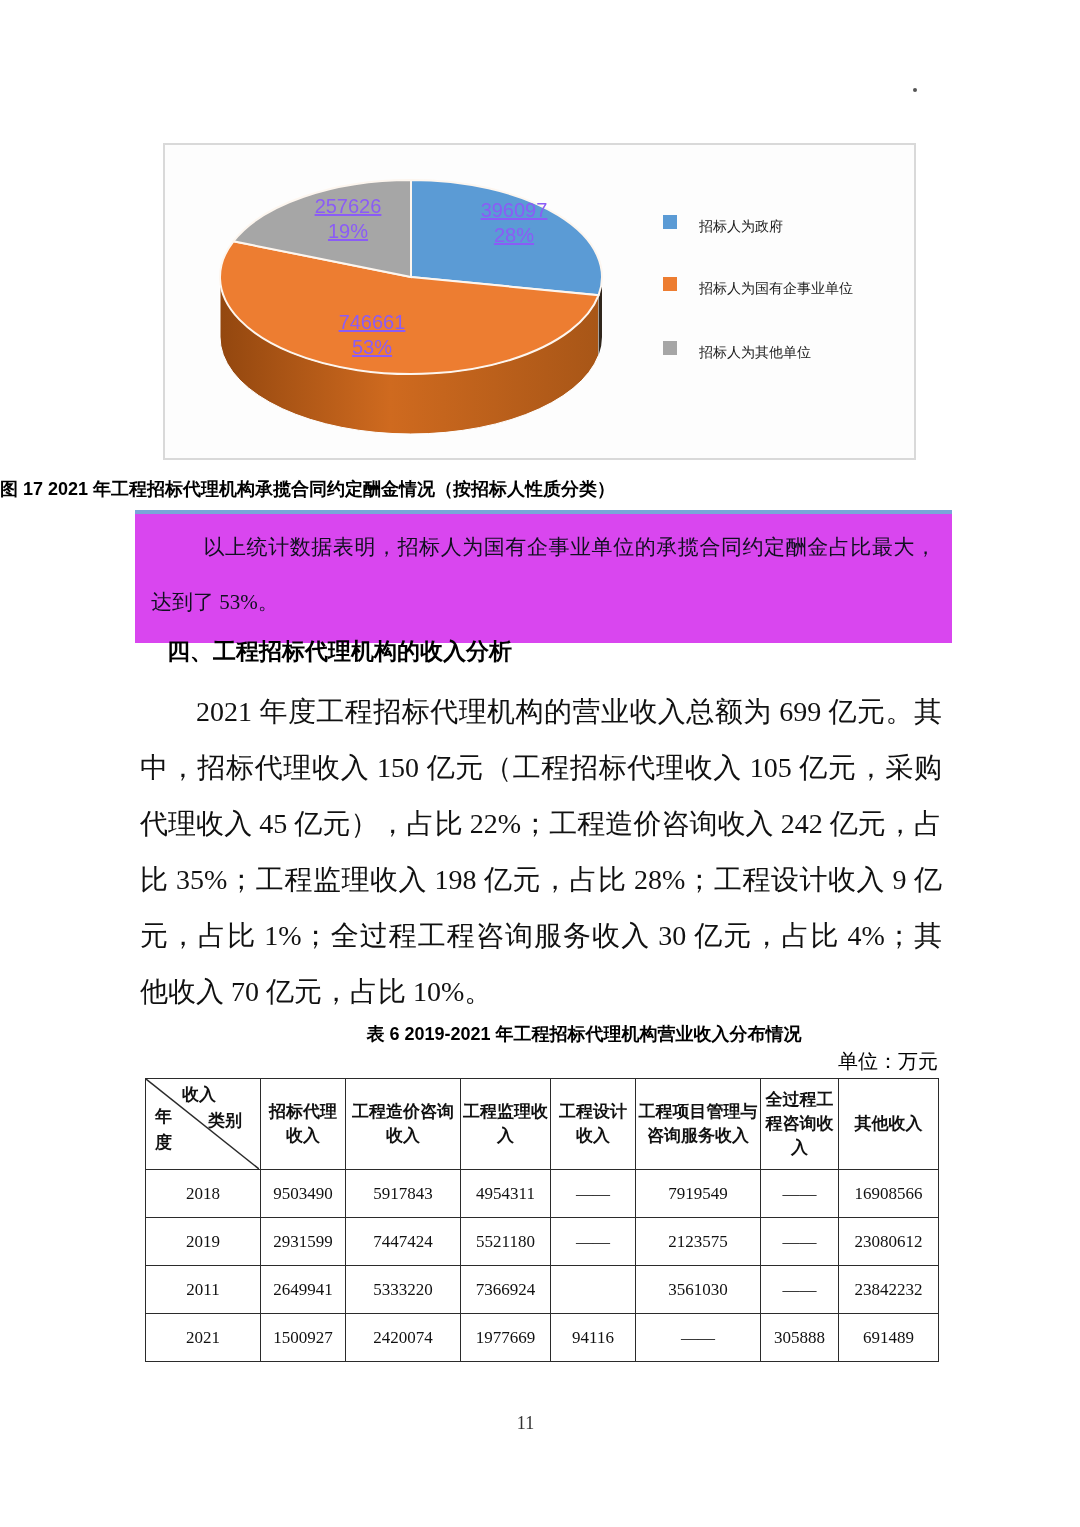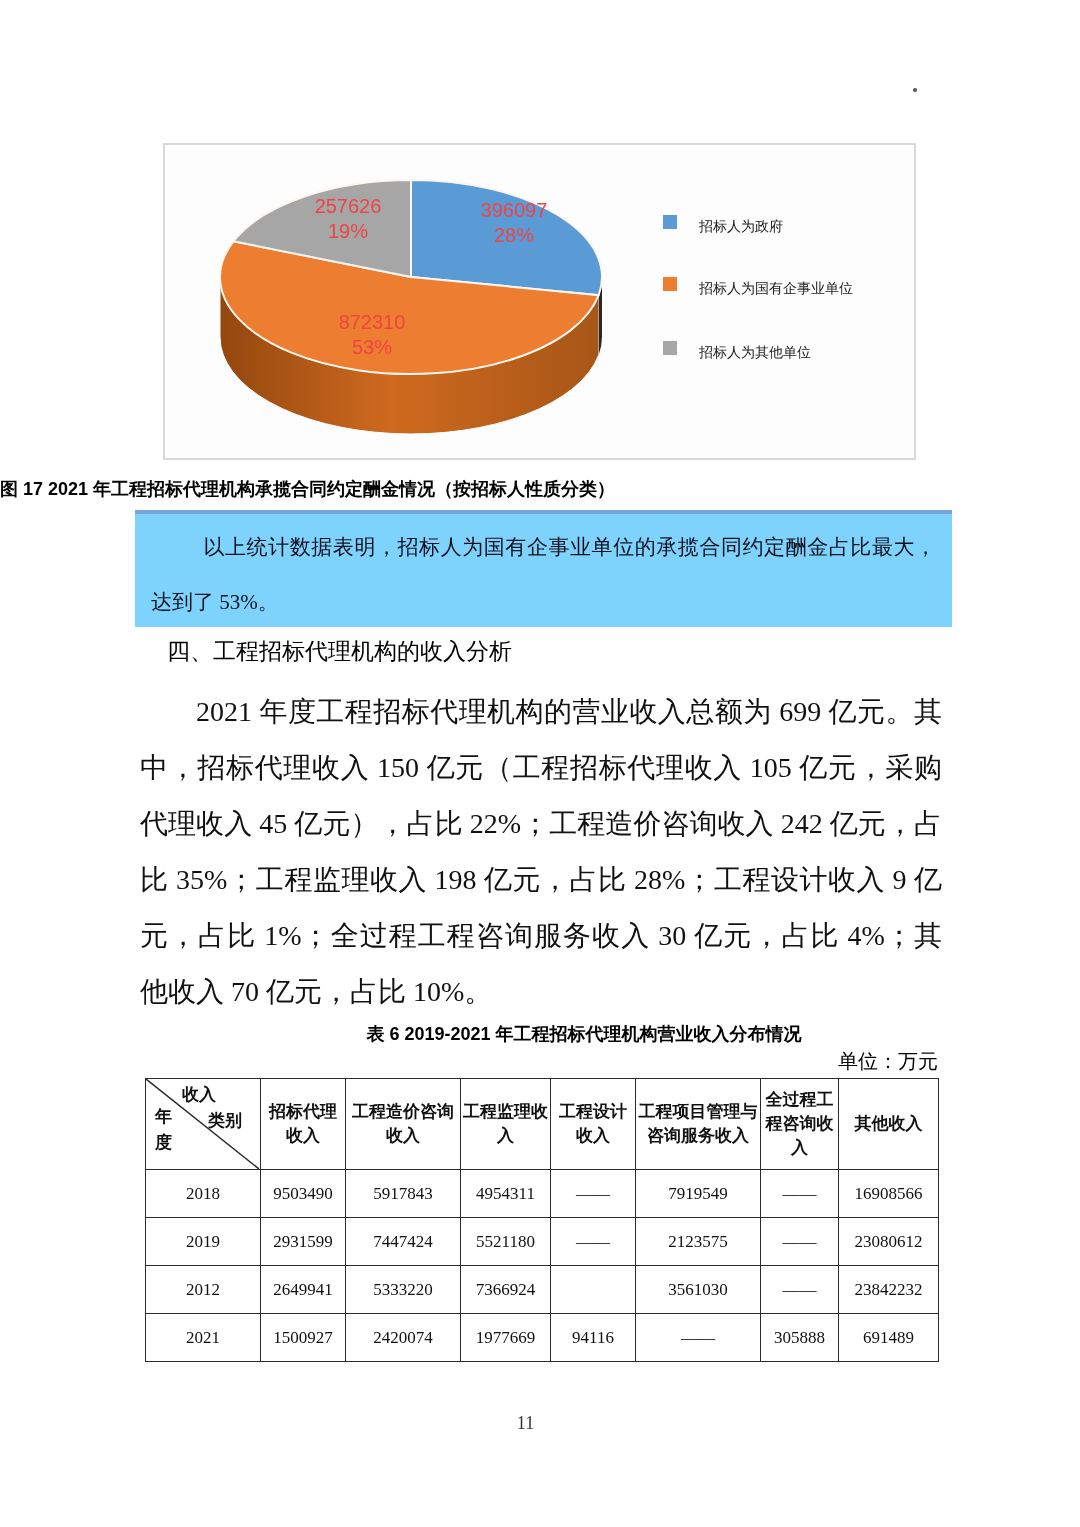--- a/index.html
+++ b/index.html
@@ -6,35 +6,35 @@
   .page{position:relative;width:1080px;height:1527px;background:#ffffff;overflow:hidden;
         font-family:"Liberation Serif", serif;color:#1a1a1a;}
 
   .speck{position:absolute;left:913px;top:88px;width:4px;height:4px;background:#555;border-radius:50%;}
 
   
   .chart-frame{position:absolute;left:163px;top:143px;width:753px;height:317px;
                border:2px solid #d9d9d9;background:#fdfdfd;box-sizing:border-box;}
   .chart-frame svg{position:absolute;left:0;top:0;}
   .pie-label{position:absolute;width:150px;text-align:center;
-             font-family:"Liberation Sans", sans-serif;font-size:20px;line-height:25px;color:#ef4444;}
+             font-family:"Liberation Sans", sans-serif;font-size:20px;line-height:25px;color:#8b5cf6;text-decoration:underline;}
   .legend-item{position:absolute;display:flex;align-items:flex-start;}
   .legend-swatch{width:14px;height:14px;margin-top:4px;flex:none;}
   .legend-text{margin-left:22px;width:212px;font-size:14px;line-height:31px;color:#1a1a1a;
                font-family:"Liberation Serif", serif;}
 
   .fig-caption{position:absolute;left:0;top:477px;width:1080px;
                font-family:"Liberation Sans", sans-serif;font-weight:bold;font-size:18px;color:#000;}
 
-  .callout{position:absolute;left:135px;top:510px;width:817px;height:117px;box-sizing:border-box;
-           background:#7dd3fc;border-top:4px solid #7aa5d8;padding:6px 16px 0 16px;}
+  .callout{position:absolute;left:135px;top:510px;width:817px;height:133px;box-sizing:border-box;
+           background:#d946ef;border-top:4px solid #7aa5d8;padding:6px 16px 0 16px;}
   .callout p{margin:0;font-size:21px;line-height:55px;text-align:justify;text-indent:2.5em;color:#10101f;}
 
   .section-heading{position:absolute;left:167px;top:636px;
-                   font-family:"Liberation Sans", sans-serif;font-weight:normal;font-size:23px;color:#000;}
+                   font-family:"Liberation Sans", sans-serif;font-weight:bold;font-size:23px;color:#000;}
 
   .body-paragraph{position:absolute;left:140px;top:684px;width:802px;
                   font-size:28px;line-height:56px;text-align:justify;text-indent:2em;color:#111;margin:0;}
 
   .table-caption{position:absolute;left:0;top:1022px;width:1080px;text-align:center;
                  font-family:"Liberation Sans", sans-serif;font-weight:bold;font-size:18px;color:#000;padding-left:44px;}
   .unit-label{position:absolute;top:1048px;right:142px;font-size:20px;color:#000;}
 
   table.income{position:absolute;left:145px;top:1078px;width:793px;border-collapse:collapse;
                table-layout:fixed;font-size:17px;color:#111;}
@@ -82,21 +82,21 @@
 
     <div class="pie-label" style="left:274px;top:53px;">
       <div>396097</div>
       <div>28%</div>
     </div>
     <div class="pie-label" style="left:108px;top:49px;">
       <div>257626</div>
       <div>19%</div>
     </div>
     <div class="pie-label" style="left:132px;top:165px;">
-      <div>872310</div>
+      <div>746661</div>
       <div>53%</div>
     </div>
 
     <div class="legend-item" style="left:498px;top:66px;">
       <div class="legend-swatch" style="background-color: rgb(91, 155, 213);"></div>
       <div class="legend-text">招标人为政府</div>
     </div>
     <div class="legend-item" style="left:498px;top:128px;">
       <div class="legend-swatch" style="background-color: rgb(237, 125, 49);"></div>
       <div class="legend-text">招标人为国有企事业单位</div>
@@ -163,21 +163,21 @@
       <td>2019</td>
       <td>2931599</td>
       <td>7447424</td>
       <td>5521180</td>
       <td>——</td>
       <td>2123575</td>
       <td>——</td>
       <td>23080612</td>
     </tr>
     <tr>
-      <td>2012</td>
+      <td>2011</td>
       <td>2649941</td>
       <td>5333220</td>
       <td>7366924</td>
       <td></td>
       <td>3561030</td>
       <td>——</td>
       <td>23842232</td>
     </tr>
     <tr>
       <td>2021</td>

